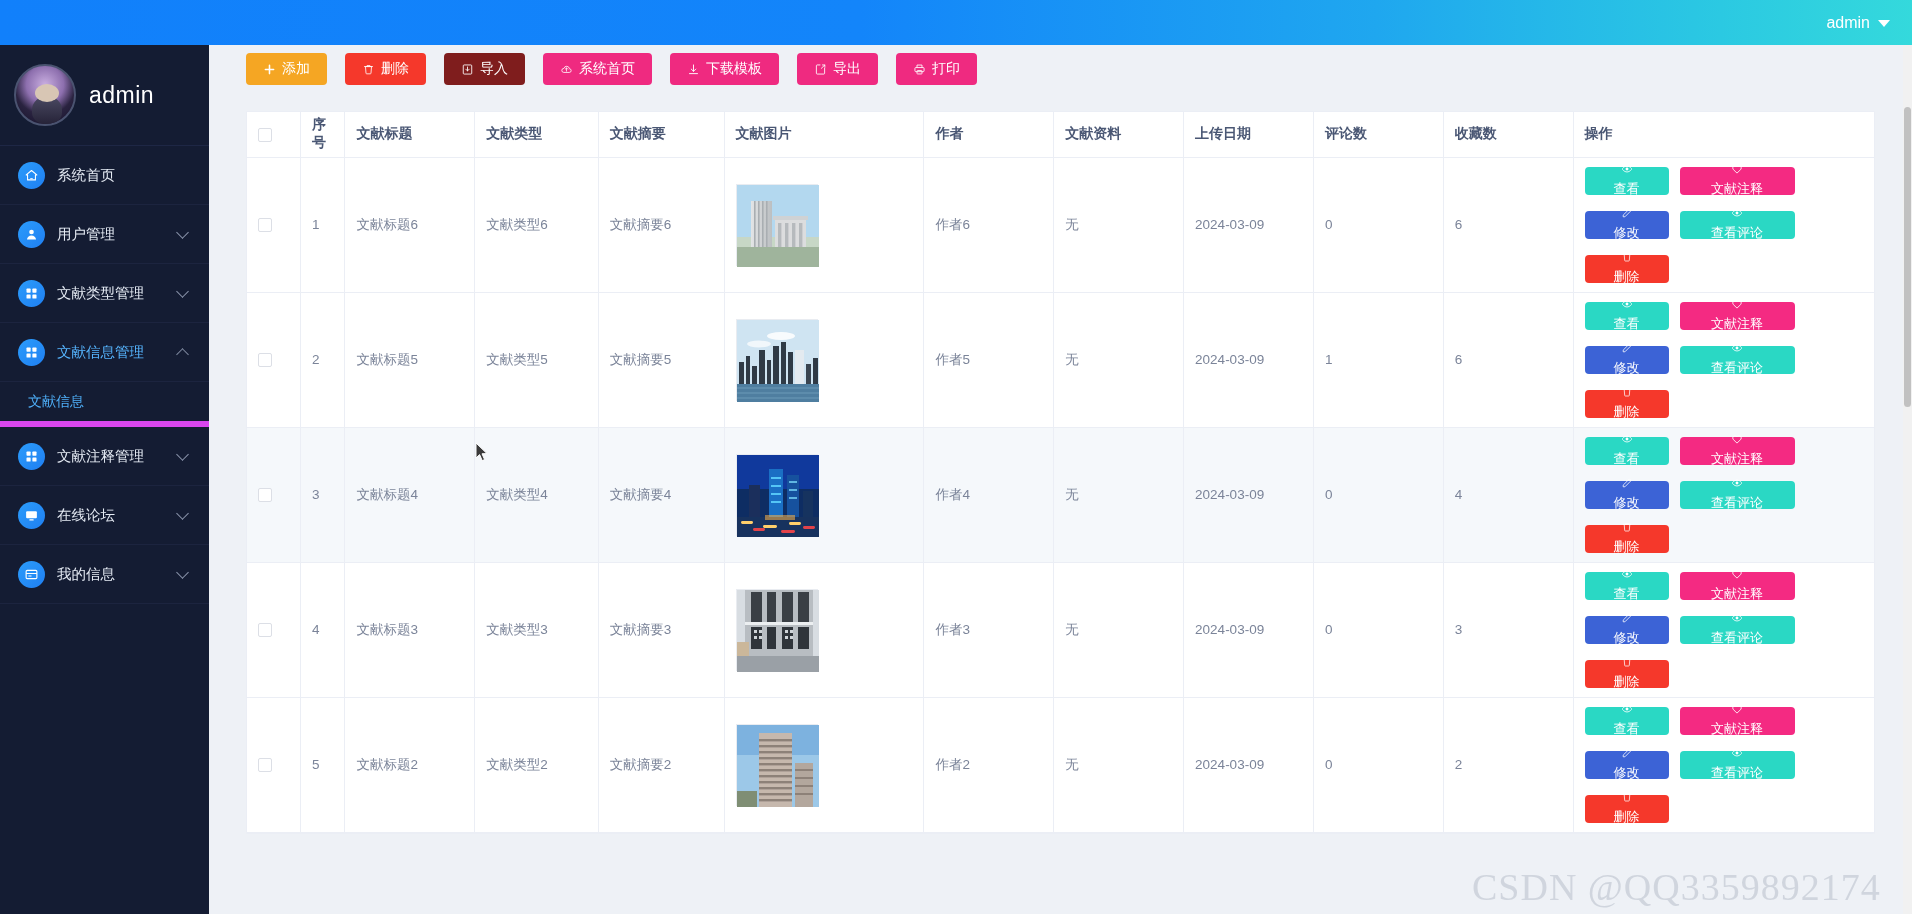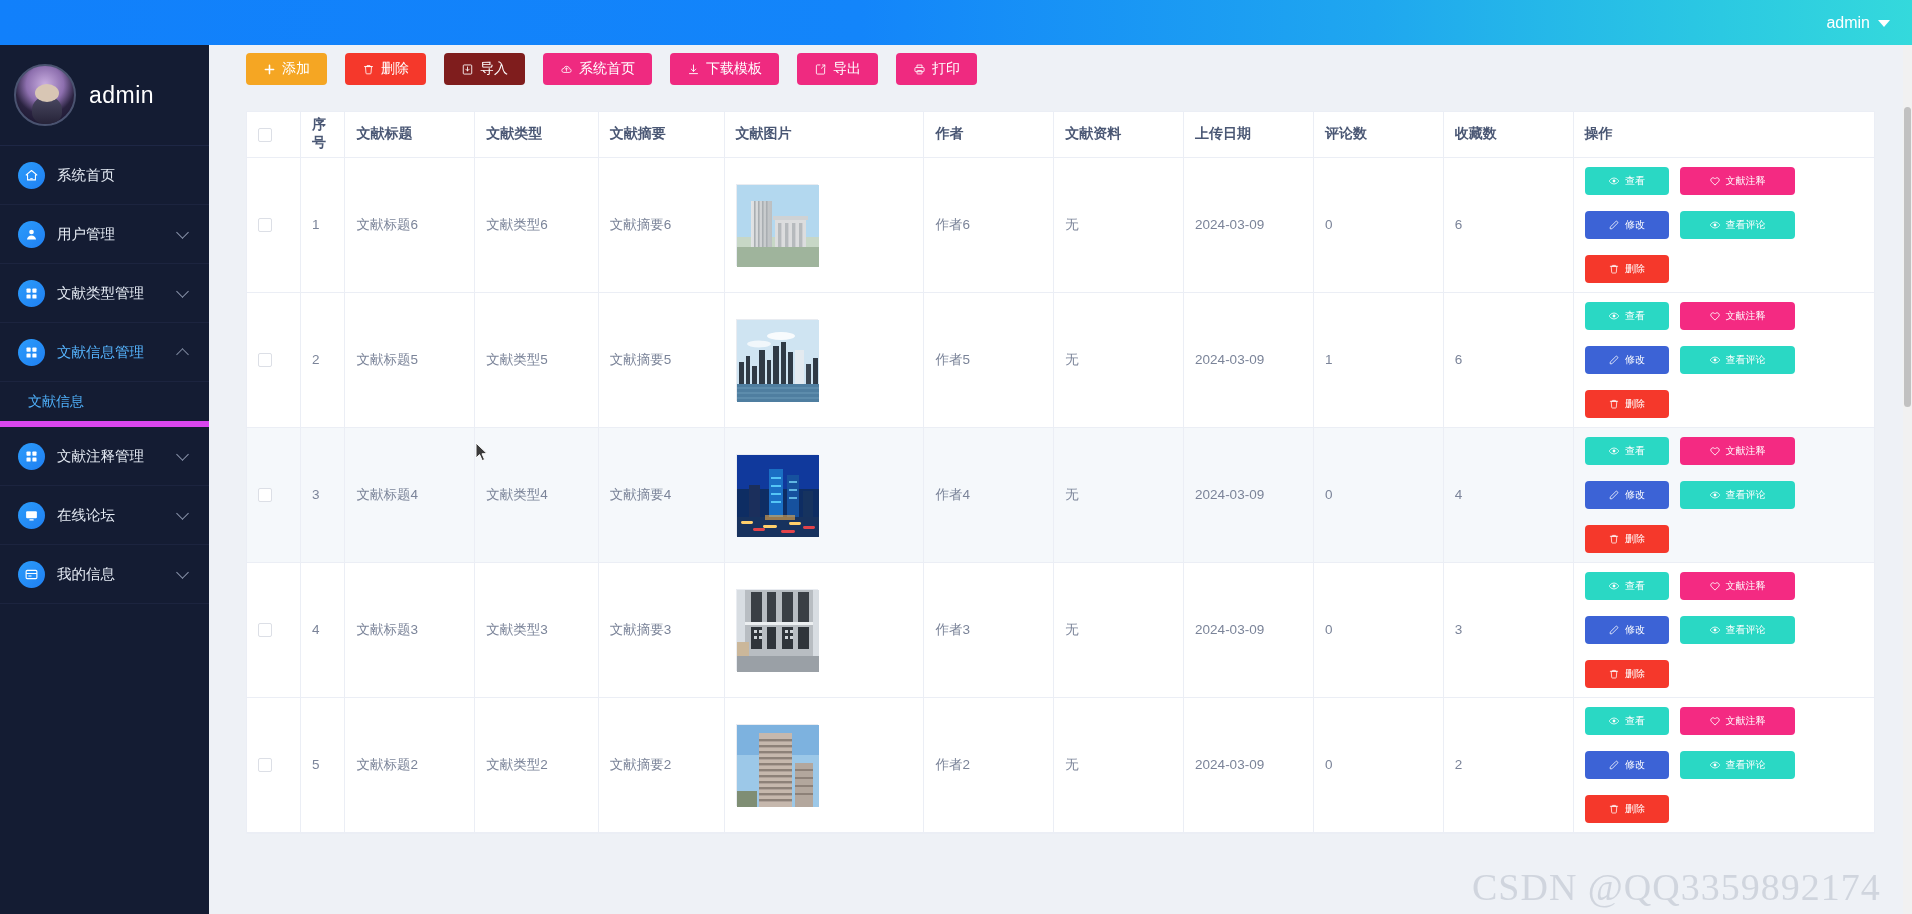--- a/index.html
+++ b/index.html
@@ -157,23 +157,24 @@
     width: 82px; height: 82px;
     border: 1px solid #e9ecf1;
     display: block; object-fit: cover;
     background: #cfd8e3;
   }
   .acts { display: flex; flex-wrap: wrap; gap: 8px 11px; width: 250px; padding: 9px 0; }
   .abtn {
     height: 28px; padding: 0 13px; min-width: 84px;
     display: inline-flex; align-items: center; justify-content: center; gap: 5px;
     border: none; border-radius: 4px;
-    color: #ffffff; font-size: 10px; cursor: pointer;
+    color: #ffffff; font-size: 13px; cursor: pointer;
     font-family: Liberation Sans, sans-serif;
     white-space: nowrap;
+    flex-direction: column;
   }
   .abtn.wide { min-width: 115px; }
   .abtn svg { display: block; }
 
   
   .cursor {
     position: absolute; left: 476px; top: 443px;
     width: 13px; height: 19px; z-index: 50; pointer-events: none;
   }
 

